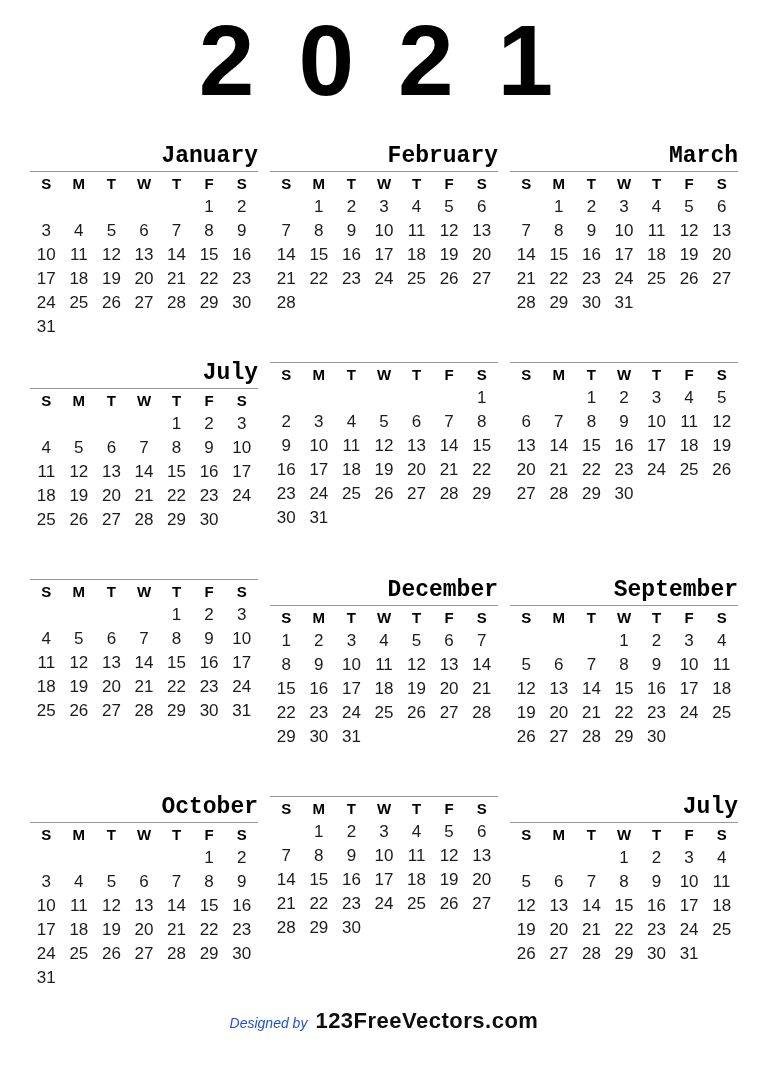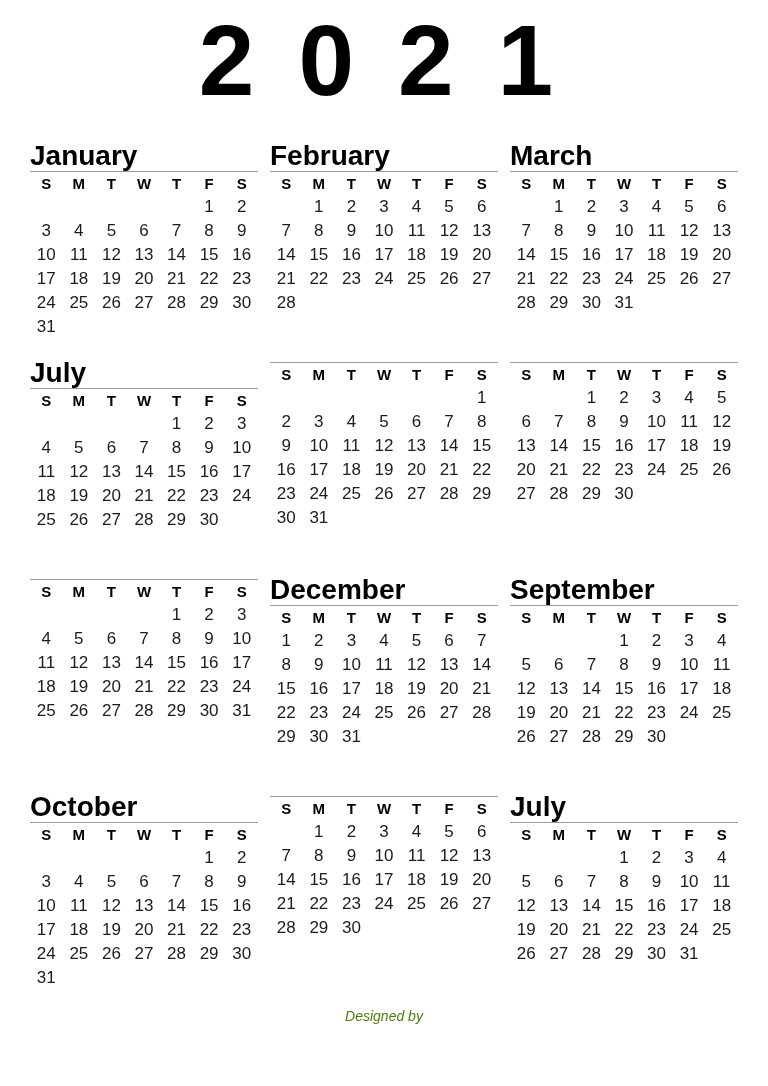--- a/index.html
+++ b/index.html
@@ -30,25 +30,26 @@
   .months-grid{
     margin-top:33px;
     display:grid;
     grid-template-columns:repeat(3,228px);
     column-gap:12px;
     row-gap:25px;
     justify-content:center;
   }
   .month{height:192px;overflow:hidden;}
   .month-name{
-    font-size:28px;
+    font-size:23px;
     font-weight:700;
     line-height:26px;
-    text-align:left;
+    text-align:right;
     color:var(--head);
+    font-family:Liberation Mono, monospace;
   }
   .month-divider{
     border:none;
     border-top:1px solid var(--line);
     margin:2px 0 0;
   }
   .month-table{
     width:100%;
     border-collapse:collapse;
     table-layout:fixed;
@@ -75,21 +76,21 @@
     left:0;right:0;
     top:1008px;
     display:flex;
     justify-content:center;
     align-items:baseline;
     gap:8px;
   }
   .credit-prefix{
     font-style:italic;
     font-size:14px;
-    color:#4d7c0f;
+    color:#1d4ed8;
   }
   .credit-brand{
     font-size:22px;
     font-weight:700;
     letter-spacing:0.5px;
     color:#0d0d0d;
   }
 </style>
 </head>
 <body>
@@ -896,13 +897,14 @@
             <td>31</td>
             <td></td>
           </tr>
         </tbody>
     </table>
   </div>
 </div>
 
 <div class="footer">
   <span class="credit-prefix">Designed by</span>
+  <span class="credit-brand">123FreeVectors.com</span>
 </div>
 
 </body></html>

